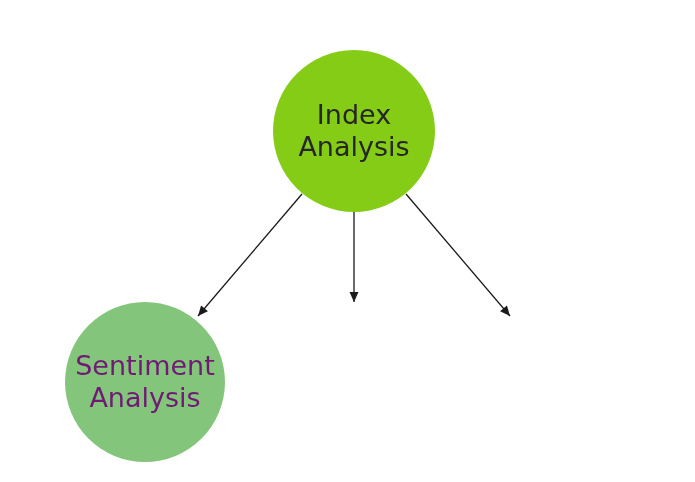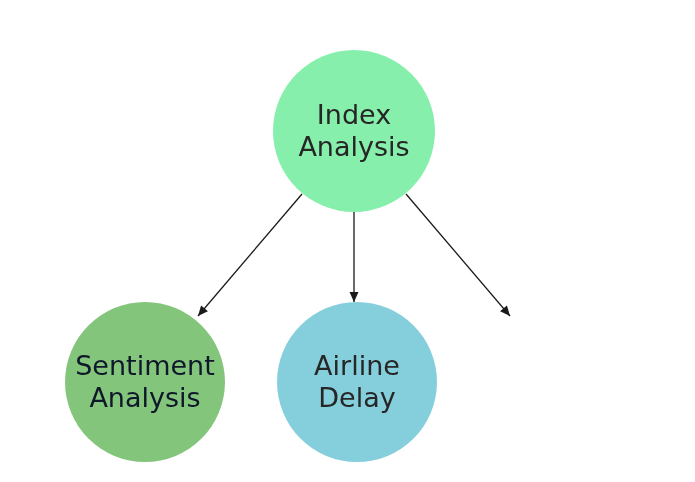--- a/index.html
+++ b/index.html
@@ -49,29 +49,25 @@
     <defs>
       <marker id="arrowhead" viewBox="0 0 10 10" refX="10" refY="5" markerUnits="userSpaceOnUse" markerWidth="11" markerHeight="10" orient="auto">
         <path d="M0,0.5 L10,5 L0,9.5 z" fill="#1a1a1a" style="fill: rgb(26, 26, 26);"></path>
       </marker>
     </defs>
     <line class="edge" x1="302" y1="194" x2="198" y2="316" marker-end="url(#arrowhead)" style="stroke: rgb(26, 26, 26);"></line>
     <line class="edge" x1="354" y1="212" x2="354" y2="302" marker-end="url(#arrowhead)" style="stroke: rgb(26, 26, 26);"></line>
     <line class="edge" x1="406" y1="194" x2="510" y2="316" marker-end="url(#arrowhead)" style="stroke: rgb(26, 26, 26);"></line>
   </svg>
 
-  <div class="node node-index" style="background-color: #86efac;">
+  <div class="node node-index" style="background-color: #84cc16;">
     <div class="node-label" style="color: rgb(38, 38, 38);">Index
 Analysis</div>
   </div>
 
   <div class="node node-sentiment" style="background-color: rgb(132, 197, 124);">
-    <div class="node-label" style="color: #0f172a;">Sentiment
+    <div class="node-label" style="color: #701a75;">Sentiment
 Analysis</div>
   </div>
 
-  <div class="node node-airline" style="background-color: rgb(133, 206, 220);">
-    <div class="node-label" style="color: rgb(38, 38, 38);">Airline
-Delay</div>
-  </div>
 
 
 </div>
 
 </body></html>

